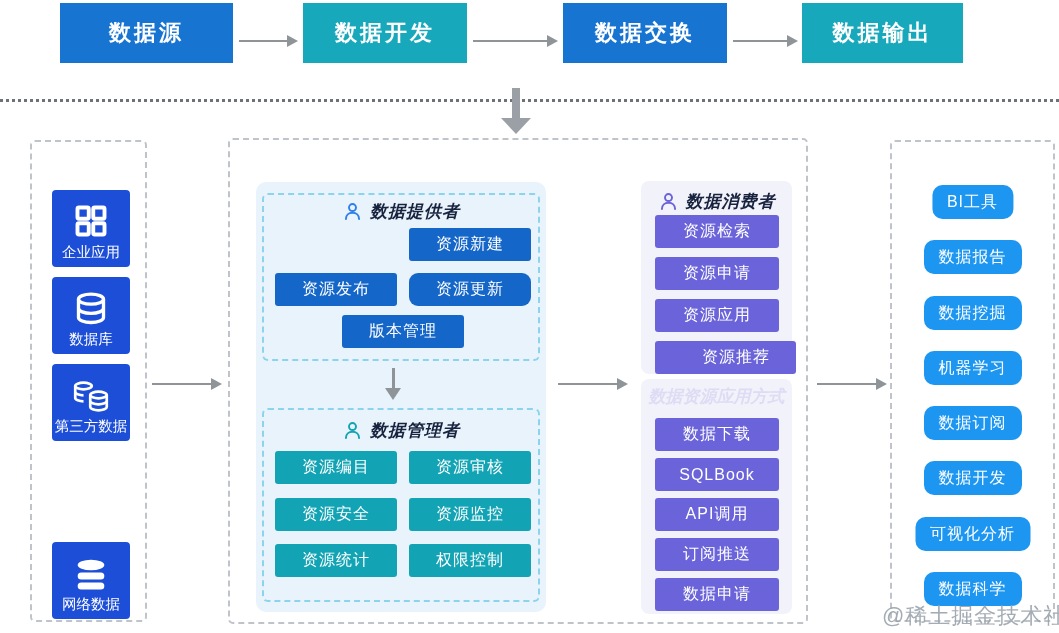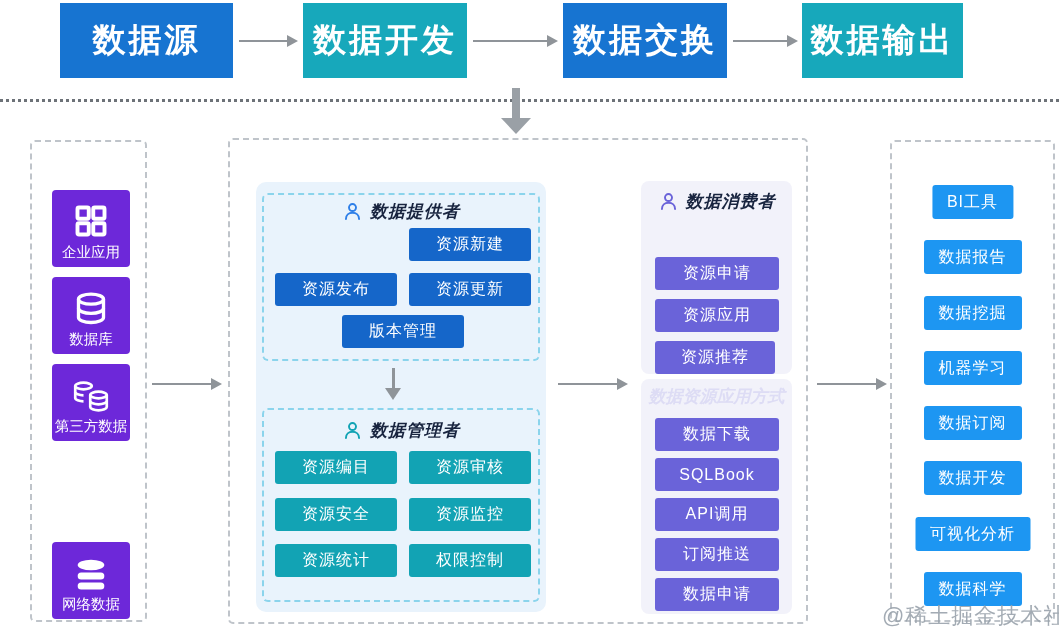--- a/index.html
+++ b/index.html
@@ -1,39 +1,39 @@
 <!DOCTYPE html>
 <html><head>
 <meta charset="utf-8">
 <style>
   html,body{margin:0;padding:0;background:#fff;}
   body{font-family:"Liberation Sans","DejaVu Sans",sans-serif;}
   .stage{position:relative;width:1059px;height:633px;background:#fff;overflow:hidden;}
 
   
-  .flow-box{position:absolute;top:3px;height:75px;display:flex;align-items:center;justify-content:center;
-            color:#fff;font-size:33px;font-weight:bold;letter-spacing:3px;}
+  .flow-box{position:absolute;top:3px;height:60px;display:flex;align-items:center;justify-content:center;
+            color:#fff;font-size:22px;font-weight:bold;letter-spacing:3px;}
   .flow-blue{background:#1774d1;}
   .flow-teal{background:#17a8bb;}
 
   
   .harrow{position:absolute;height:0;border-top:2px solid #8f9499;}
   .harrow::after{content:"";position:absolute;right:-2px;top:-7px;width:0;height:0;
                  border-left:11px solid #8f9499;border-top:6px solid transparent;border-bottom:6px solid transparent;}
 
   .dotline{position:absolute;left:0;top:99px;width:1059px;border-top:3px dotted #6d7278;}
 
   .big-arrow-shaft{position:absolute;left:512px;top:88px;width:8px;height:31px;background:#9aa0a6;}
   .big-arrow-head{position:absolute;left:501px;top:118px;width:0;height:0;
                   border-left:15px solid transparent;border-right:15px solid transparent;border-top:16px solid #9aa0a6;}
 
   .dash-container{position:absolute;border:2px dashed #bfc4ca;border-radius:5px;box-sizing:border-box;}
 
   
-  .tile{position:absolute;left:20px;width:78px;height:77px;background:#6d28d9;border-radius:4px;
+  .tile{position:absolute;left:20px;width:78px;height:77px;background:#1d4ed8;border-radius:4px;
         display:flex;flex-direction:column;align-items:center;padding-top:13px;box-sizing:border-box;}
   .tile-label{position:absolute;bottom:5px;width:100%;text-align:center;color:#fff;font-size:14.5px;white-space:nowrap;}
 
   
   .blue-panel{position:absolute;left:256px;top:182px;width:290px;height:430px;background:#e9f3fc;border-radius:10px;}
   .sec-box{position:absolute;border:2px dashed #8bd4ec;border-radius:6px;box-sizing:border-box;}
   .sec-head{position:absolute;left:0;width:100%;display:flex;align-items:center;justify-content:center;gap:7px;}
   .sec-title{font-size:17px;font-weight:bold;font-style:italic;color:#18243f;letter-spacing:1px;}
 
   .btn{position:absolute;height:33px;display:flex;align-items:center;justify-content:center;
@@ -46,21 +46,21 @@
   .mid-arrow-head{position:absolute;left:385px;top:388px;width:0;height:0;
                   border-left:8px solid transparent;border-right:8px solid transparent;border-top:12px solid #8f9499;}
 
   .soft-panel{position:absolute;left:641px;width:151px;background:#f2f2fa;border-radius:8px;}
 
   .ghost-title{position:absolute;left:641px;top:385px;width:151px;text-align:center;font-size:17px;
                font-weight:bold;font-style:italic;color:rgba(116,110,220,0.17);white-space:nowrap;}
 
   
   .out-btn{position:absolute;left:50%;transform:translateX(-50%);height:34px;background:#1d96f2;color:#fff;
-           font-size:16px;display:flex;align-items:center;justify-content:center;padding:0 15px;border-radius:3px;
+           font-size:16px;display:flex;align-items:center;justify-content:center;padding:0 15px;border-radius:10px;
            letter-spacing:1px;white-space:nowrap;text-align:center;}
 
   .watermark{position:absolute;left:882px;top:601px;font-size:22px;color:#9aa3ac;letter-spacing:1px;
              white-space:nowrap;opacity:0.9;}
   .icon{display:block;}
 </style>
 </head>
 <body>
 
 <div class="stage">
@@ -141,21 +141,21 @@
       <svg class="icon" viewBox="0 0 24 24" width="21" height="21">
           <g fill="none" stroke="#2e7fe8" stroke-width="2.2" stroke-linecap="round">
             <circle cx="12" cy="7.5" r="4"></circle>
             <path d="M4.5 20.5c0-4.5 3.2-7 7.5-7s7.5 2.5 7.5 7"></path>
           </g>
         </svg>
       <span class="sec-title">数据提供者</span>
     </div>
     <div class="btn btn-provider" style="left:145px;top:33px;width:122px;">资源新建</div>
     <div class="btn btn-provider" style="left:11px;top:78px;width:122px;">资源发布</div>
-    <div class="btn btn-provider" style="left:145px;top:78px;width:122px;">资源更新</div>
+    <div class="btn btn-provider" style="left:145px;top:78px;width:122px;border-radius:9px;">资源更新</div>
     <div class="btn btn-provider" style="left:78px;top:120px;width:122px;">版本管理</div>
   </div>
 
   <div class="mid-arrow-shaft"></div>
   <div class="mid-arrow-head"></div>
 
   <div class="sec-box" style="left:262px;top:408px;width:278px;height:194px;">
     <div class="sec-head" style="top:9px;">
       <svg class="icon" viewBox="0 0 24 24" width="21" height="21">
           <g fill="none" stroke="#12a3b4" stroke-width="2.2" stroke-linecap="round">
@@ -178,23 +178,24 @@
   <div class="soft-panel" style="top:181px;height:193px;">
     <div class="sec-head" style="top:9px;">
       <svg class="icon" viewBox="0 0 24 24" width="21" height="21">
           <g fill="none" stroke="#6a63d9" stroke-width="2.2" stroke-linecap="round">
             <circle cx="12" cy="7.5" r="4"></circle>
             <path d="M4.5 20.5c0-4.5 3.2-7 7.5-7s7.5 2.5 7.5 7"></path>
           </g>
         </svg>
       <span class="sec-title">数据消费者</span>
     </div>
+    <div class="btn btn-consumer" style="left:14px;top:34px;width:124px;">资源检索</div>
     <div class="btn btn-consumer" style="left:14px;top:76px;width:124px;">资源申请</div>
     <div class="btn btn-consumer" style="left:14px;top:118px;width:124px;">资源应用</div>
-    <div class="btn btn-consumer" style="left:14px;top:160px;width:120px;">资源推荐</div>
+    <div class="btn btn-consumer" style="left:14px;top:160px;width:120px;padding-left:21px;">资源推荐</div>
   </div>
 
   <div class="soft-panel" style="top:379px;height:235px;">
     <div class="btn btn-consumer" style="left:14px;top:39px;width:124px;">数据下载</div>
     <div class="btn btn-consumer" style="left:14px;top:79px;width:124px;">SQLBook</div>
     <div class="btn btn-consumer" style="left:14px;top:119px;width:124px;">API调用</div>
     <div class="btn btn-consumer" style="left:14px;top:159px;width:124px;">订阅推送</div>
     <div class="btn btn-consumer" style="left:14px;top:199px;width:124px;">数据申请</div>
   </div>
   <div class="ghost-title">数据资源应用方式</div>

